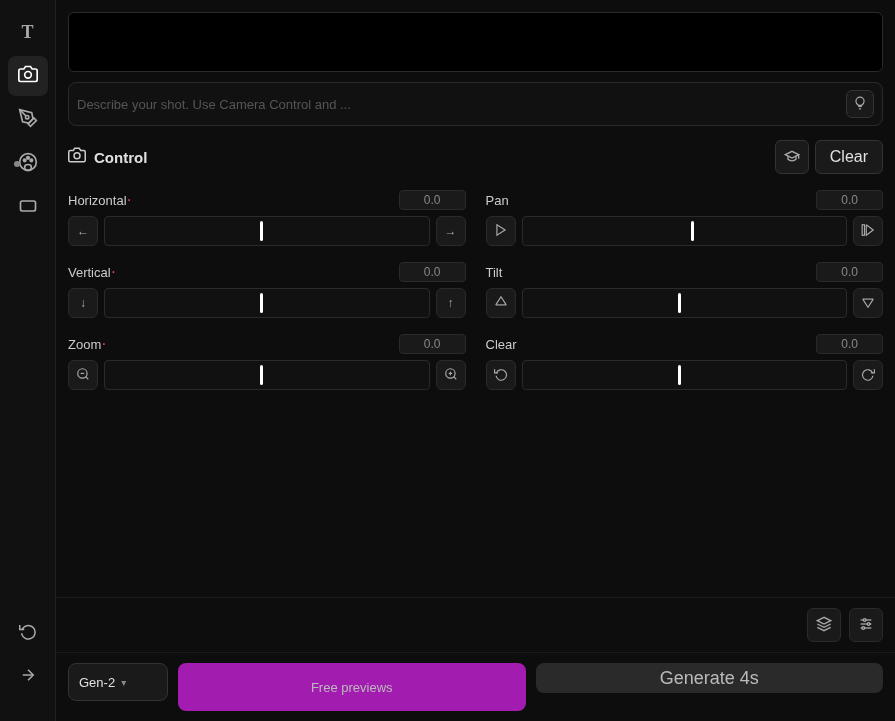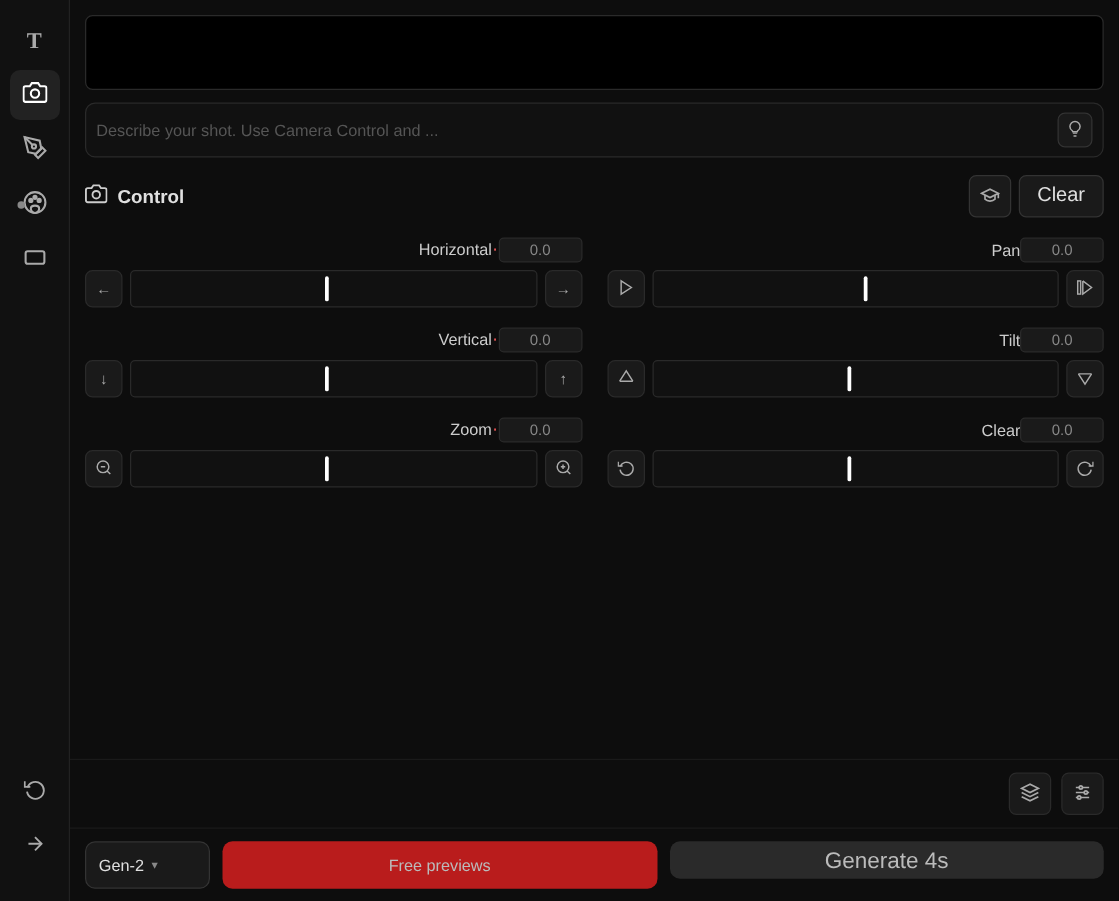--- a/index.html
+++ b/index.html
@@ -161,21 +161,21 @@
       gap: 16px 20px;
     }
     .control-group {
       display: flex;
       flex-direction: column;
       gap: 6px;
     }
     .control-label-row {
       display: flex;
       align-items: center;
-      justify-content: flex-end;
+      justify-content: space-between;
     }
     .control-label {
       font-size: 13px;
       color: #ccc;
       font-weight: 500;
     }
     .control-label .dot {
       color: #e05050;
       font-size: 16px;
       line-height: 1;
@@ -273,22 +273,22 @@
       padding: 0 10px;
       display: flex;
       align-items: center;
       gap: 6px;
       cursor: pointer;
       min-width: 100px;
     }
     .gen-select .chevron { font-size: 10px; color: #888; }
     .free-btn {
       flex: 1;
-      height: 38px;
-      background: #b91c1c;
+      height: 48px;
+      background: #a21caf;
       border: none;
       border-radius: 8px;
       color: #bbb;
       font-size: 13px;
       cursor: pointer;
     }
     .generate-btn {
       flex: 1;
       height: 30px;
       background: #2a2a2a;

